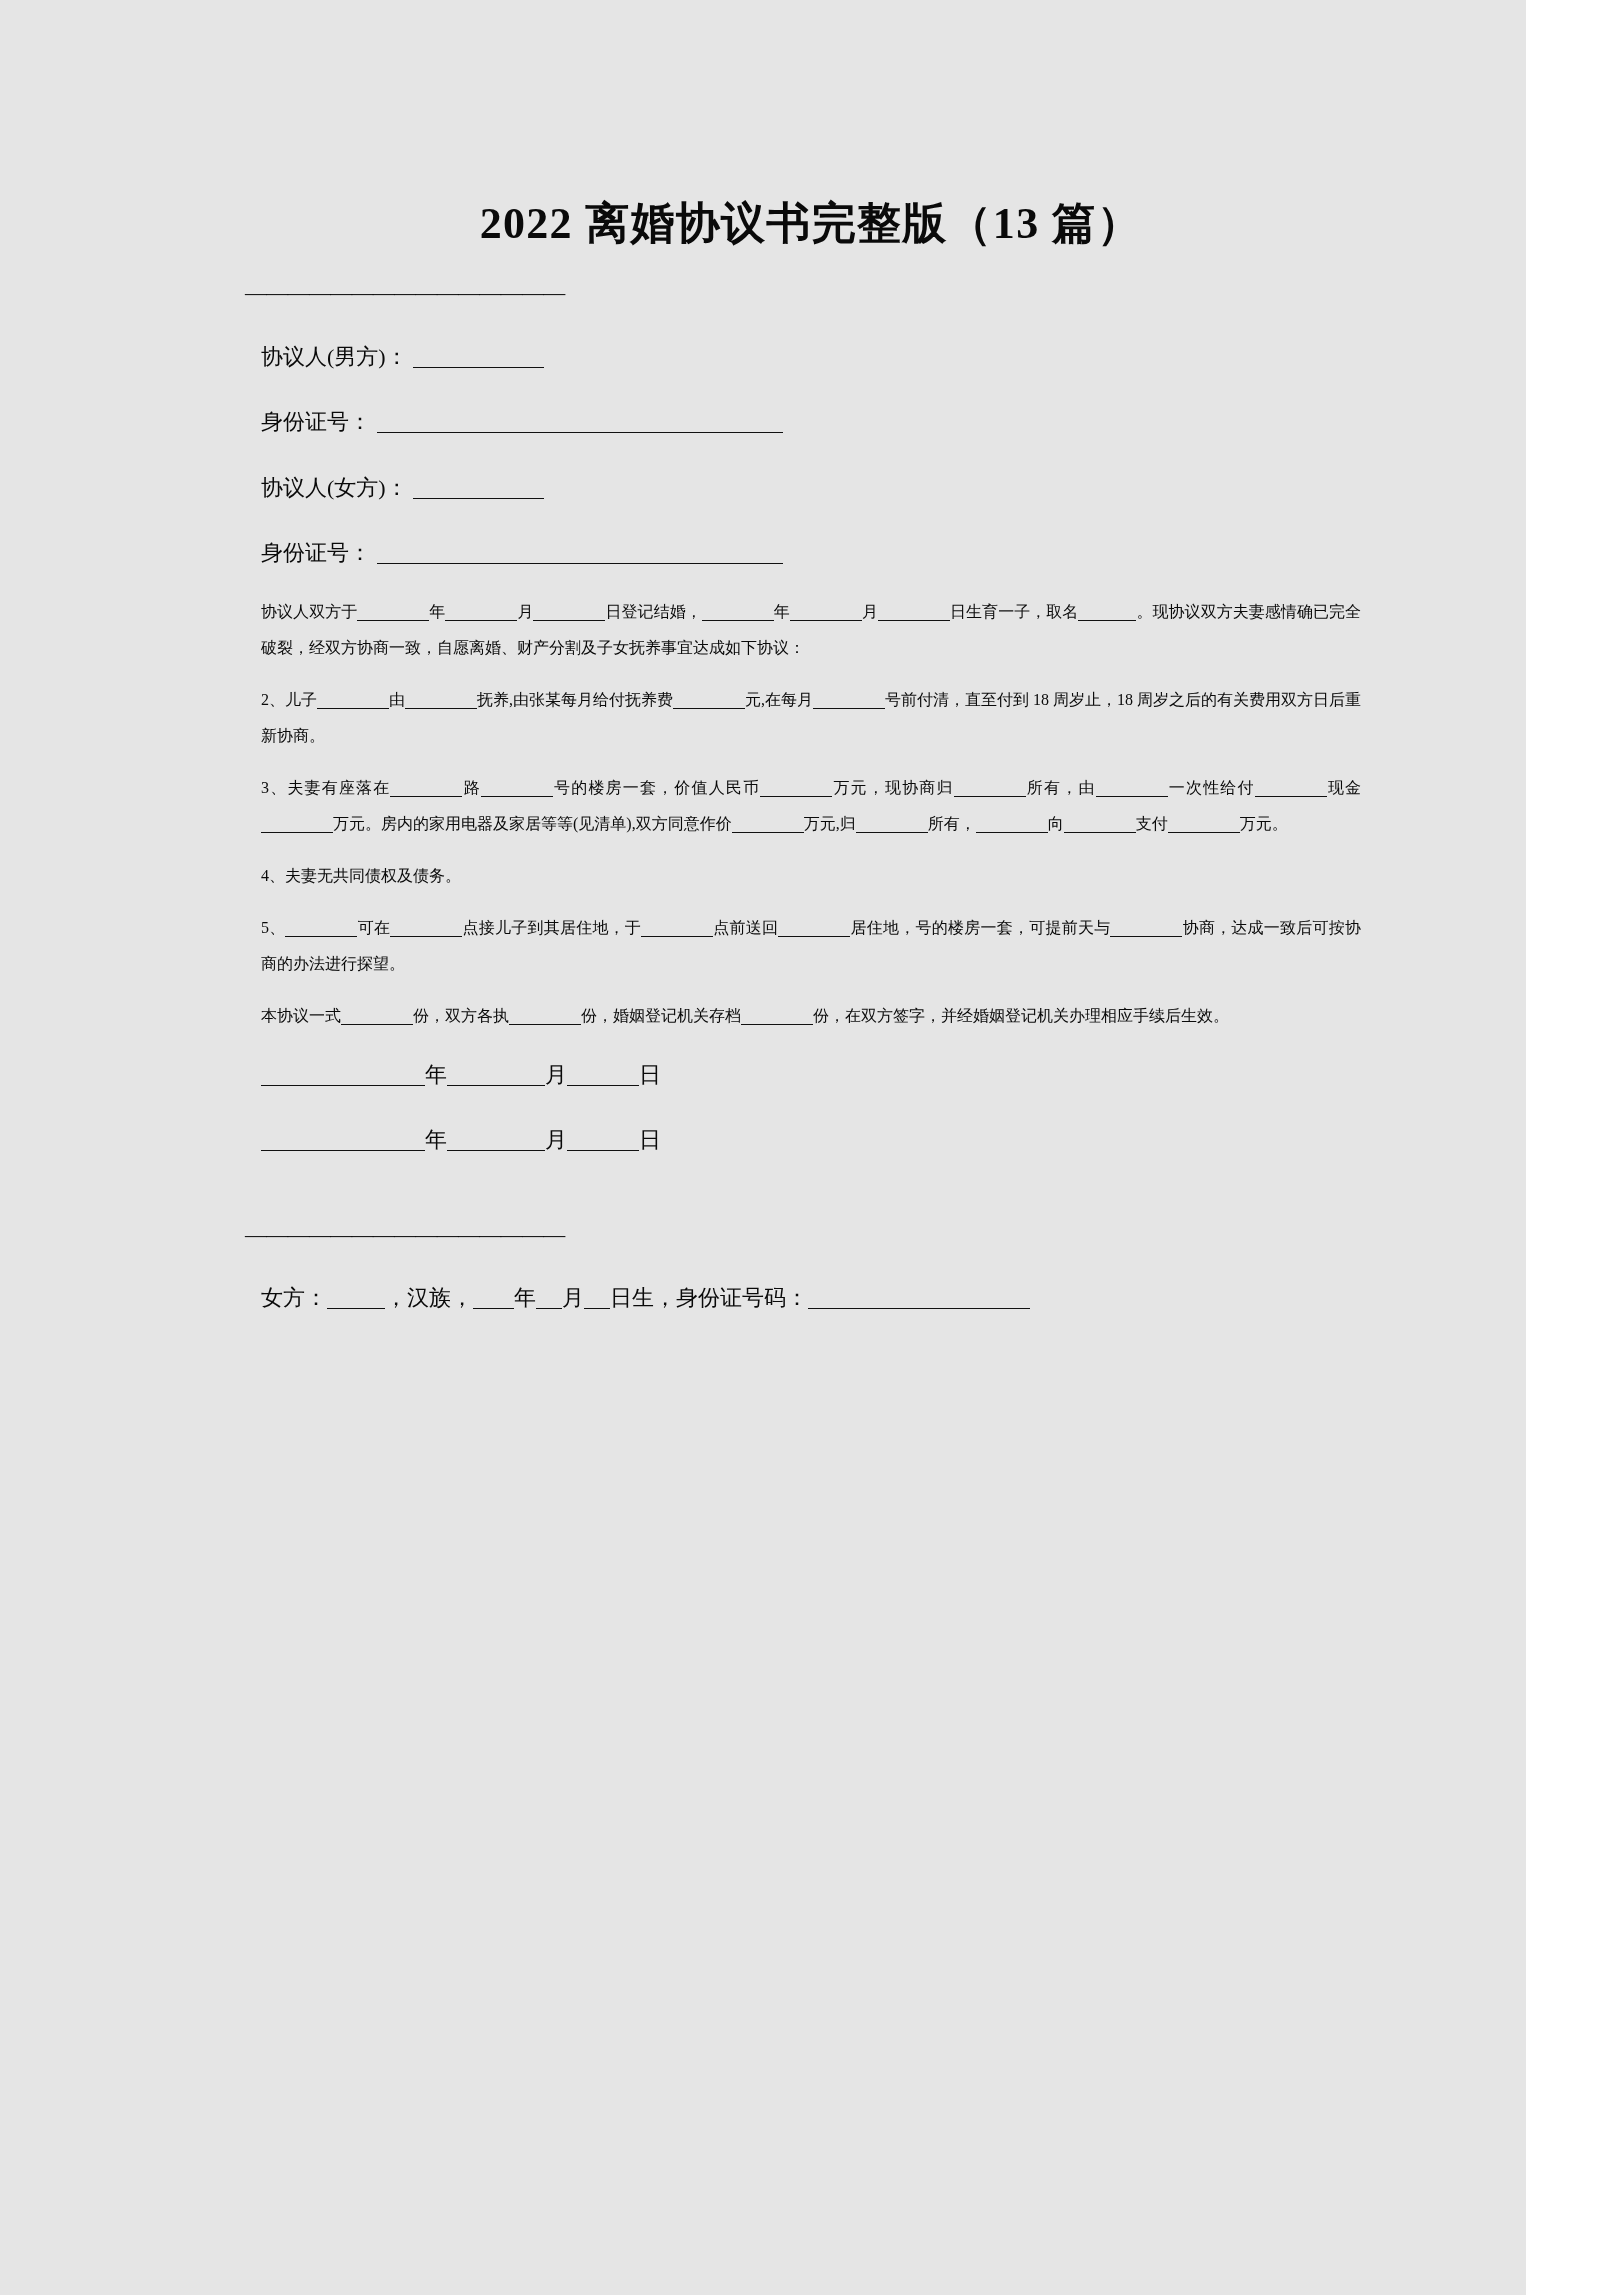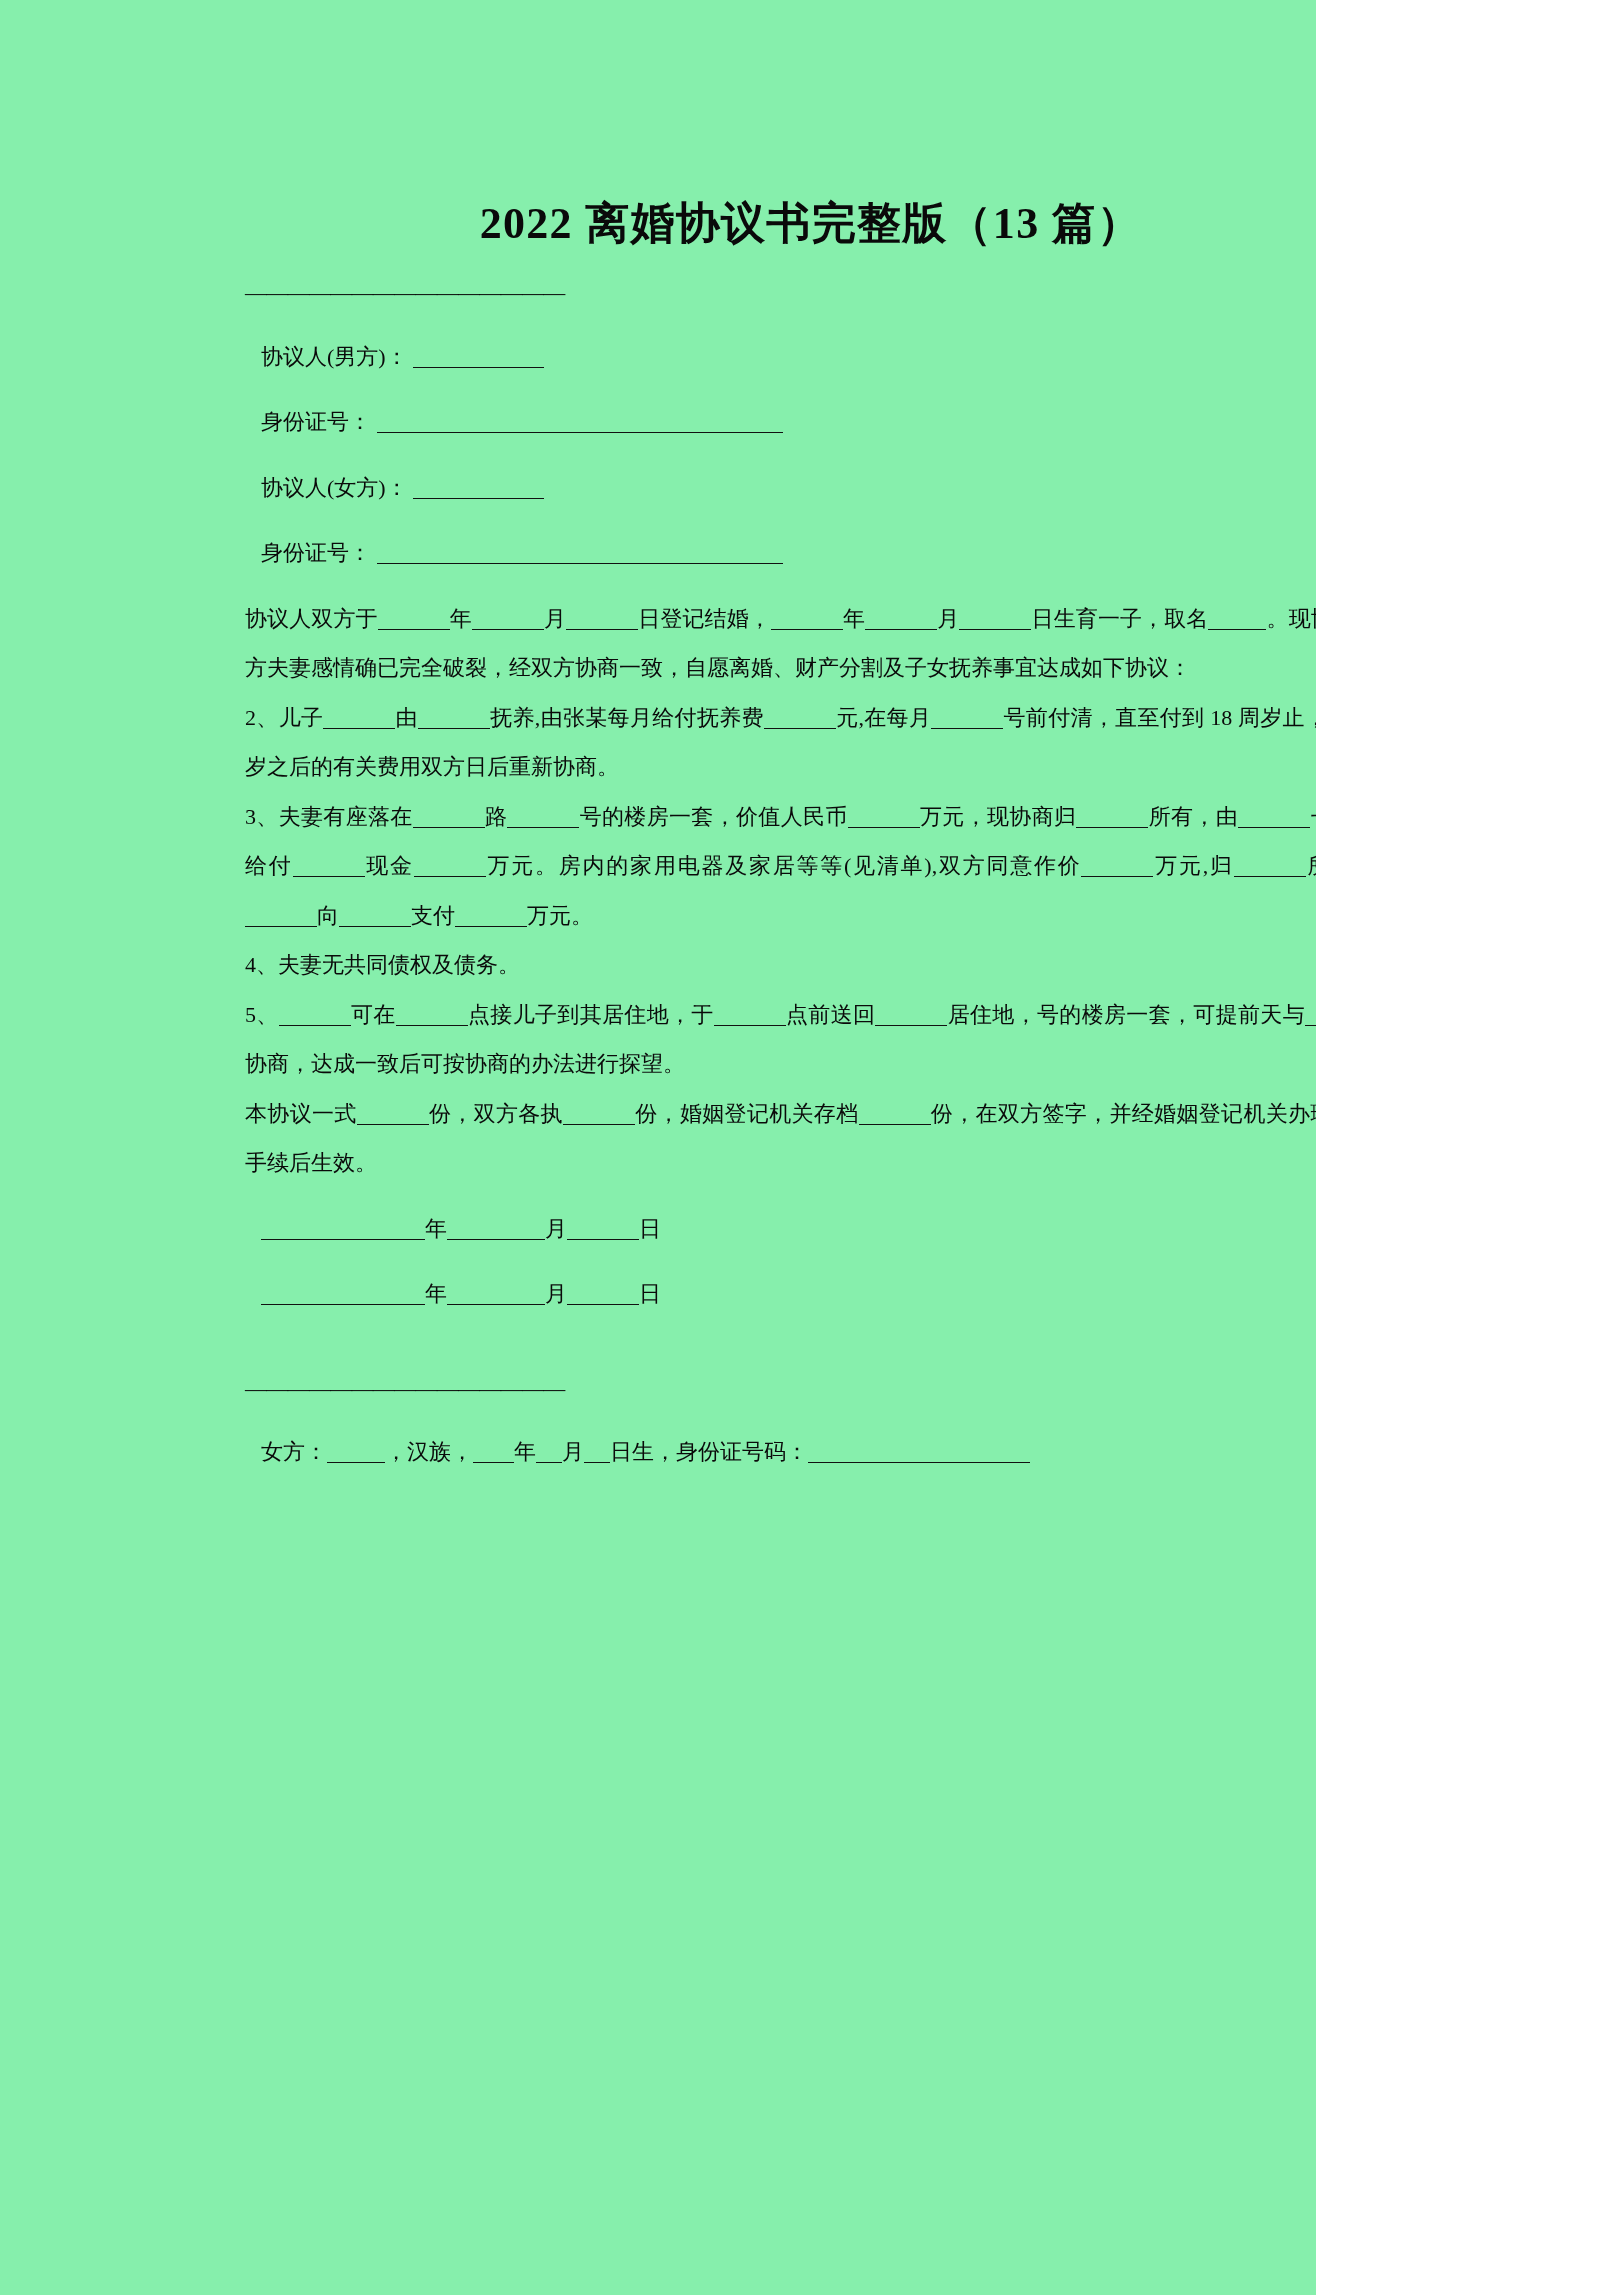--- a/index.html
+++ b/index.html
@@ -2,23 +2,23 @@
 <html style="font-size:10.5px"><head>
 <meta charset="utf-8">
 <style>
   html, body {
     margin: 0;
     padding: 0;
     background: #ffffff;
   }
   .page {
     position: relative;
-    width: 1316px;
+    width: 1526px;
     height: 2295px;
-    background: #86efac;
+    background: #e5e5e5;
     overflow: hidden;
     font-family: "Liberation Serif", "DejaVu Serif", serif;
     color: #0a0a0a;
   }
   .content {
     position: absolute;
     left: 245px;
     top: 0;
     width: 1132px;
   }
@@ -37,23 +37,23 @@
   .rule-dashes {
     margin-top: 31px;
     font-size: 22px;
     line-height: 1;
     letter-spacing: -0.7px;
     white-space: nowrap;
     font-weight: 500;
   }
 
   .para {
-    font-size: 22px;
+    font-size: 16px;
     line-height: 2.25;
-    margin: 0;
+    margin: 16px;
     text-align: justify;
     text-justify: inter-character;
     word-break: break-all;
   }
 
   .label-line {
     font-size: 22px;
     line-height: 2.25;
     margin: 16px;
     white-space: nowrap;

